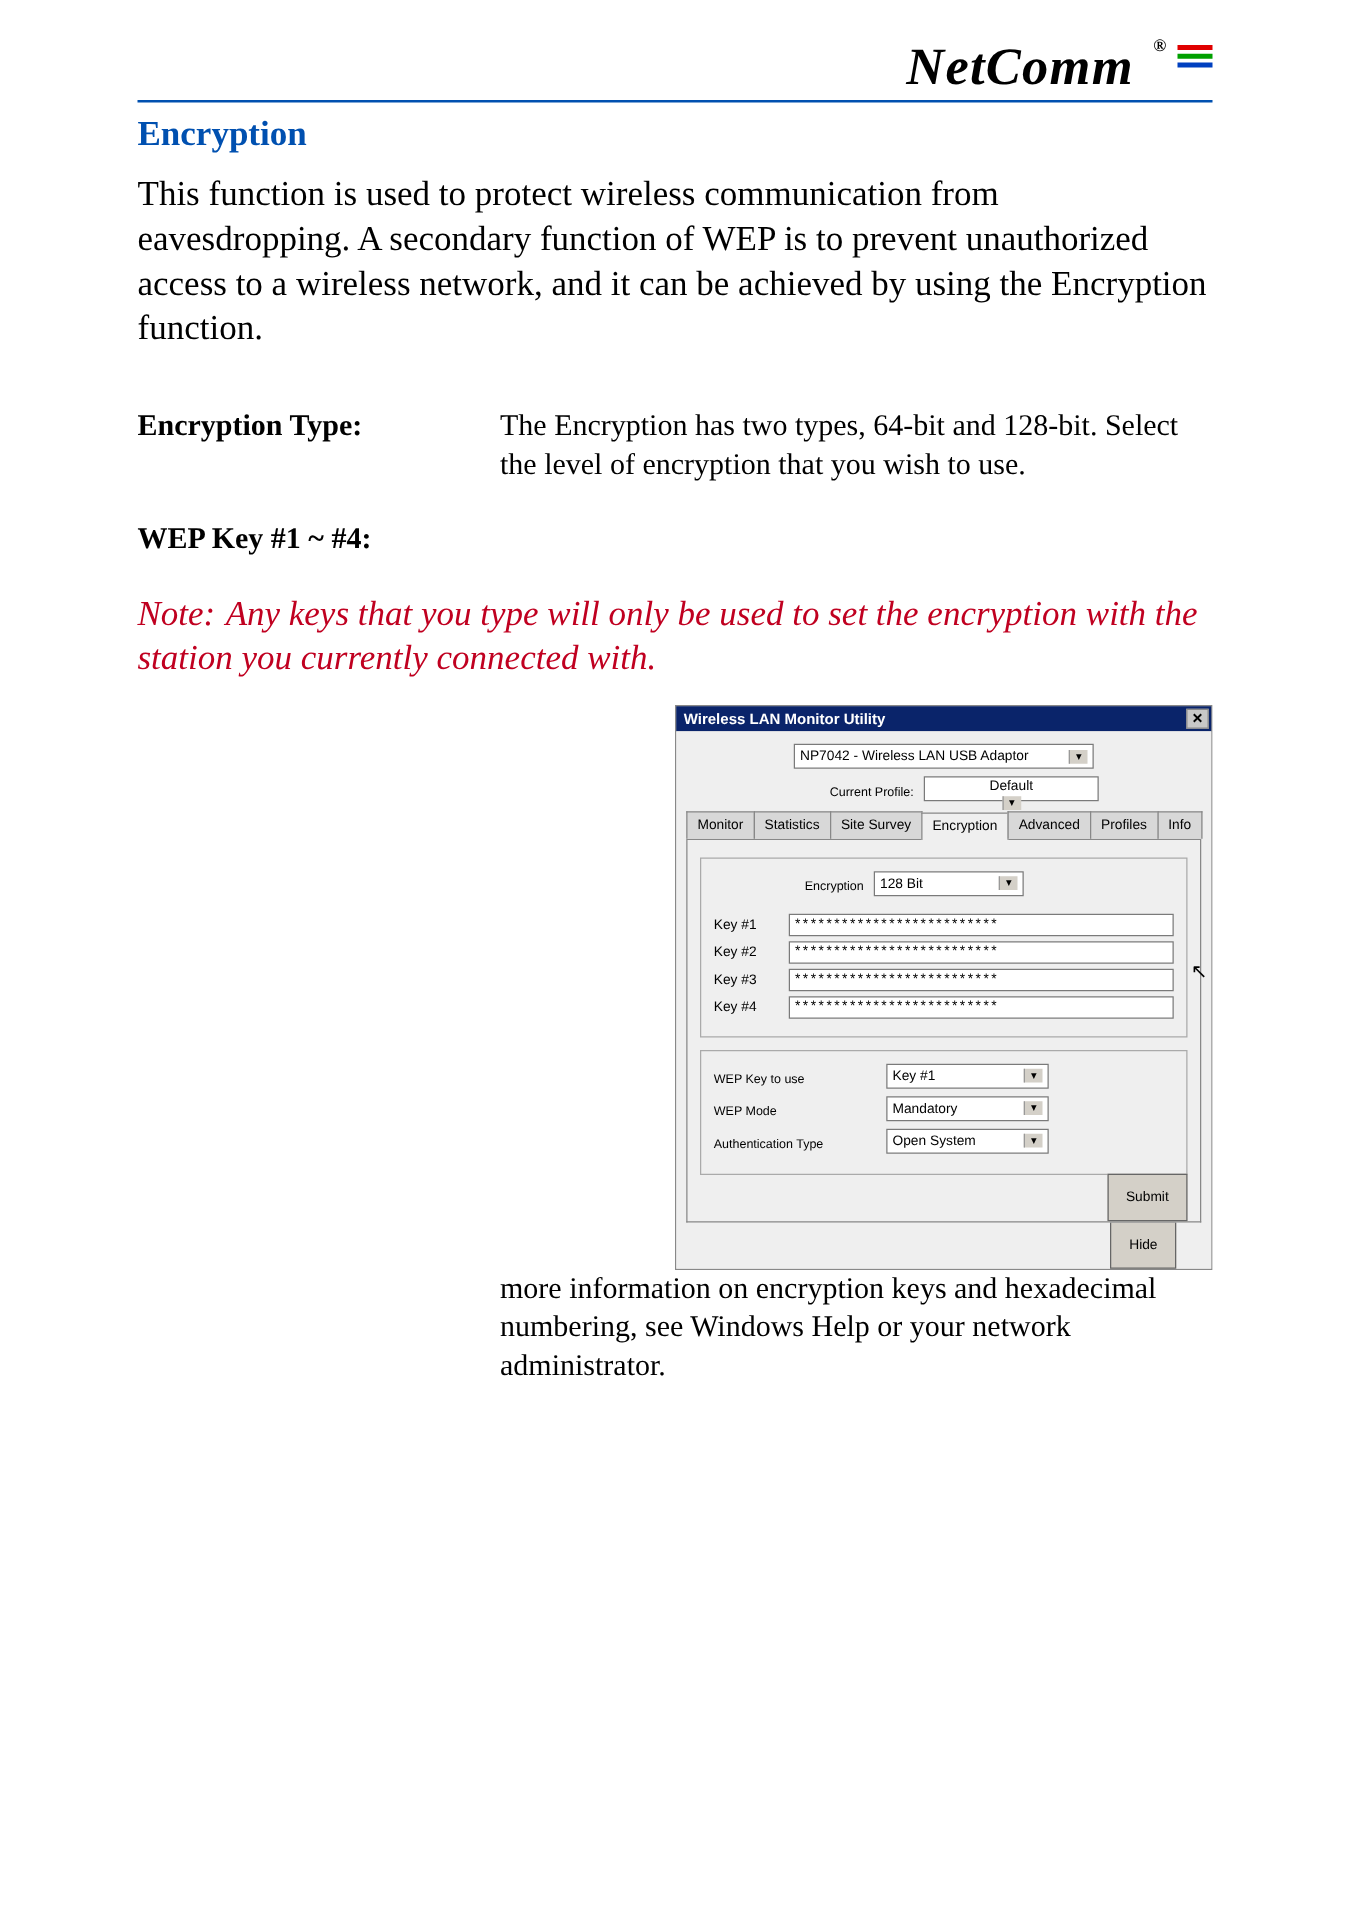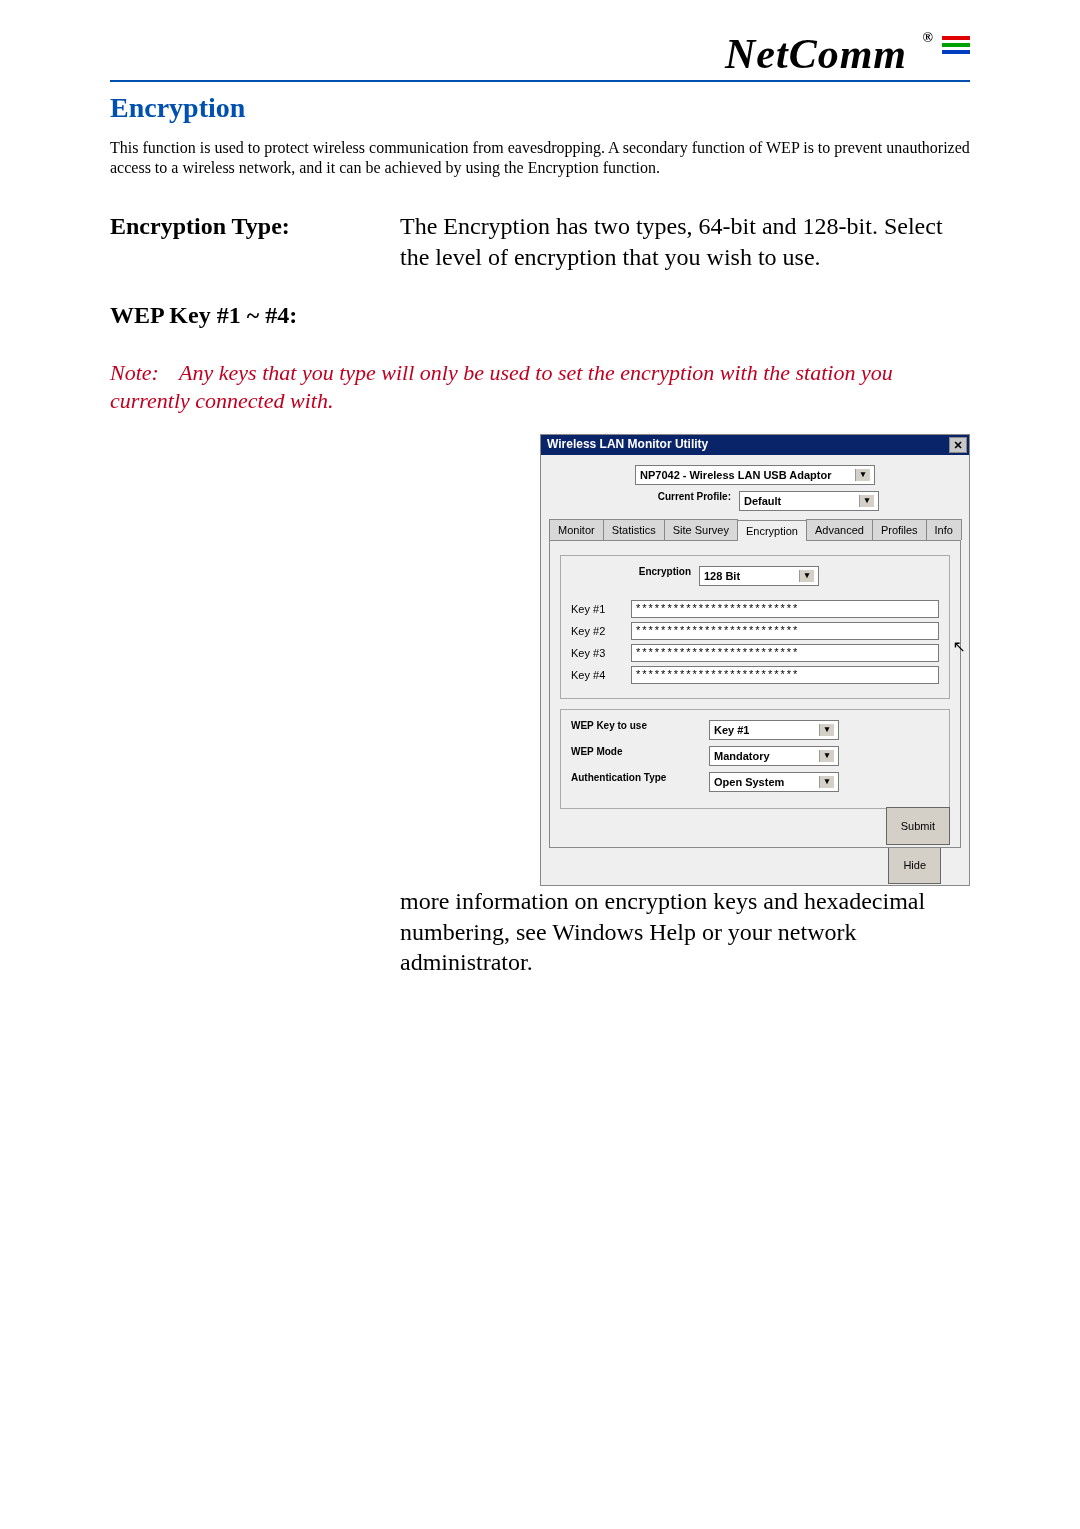--- a/index.html
+++ b/index.html
@@ -44,39 +44,39 @@
     border-top: 2px solid #0050b0;
     margin: 2px 0 8px 0;
   }
   h2 {
     color: #0050b0;
     font-size: 28px;
     margin: 10px 0 14px 0;
     font-weight: bold;
   }
   p.body {
-    font-size: 16px;
+    font-size: 28px;
     line-height: 1.28;
-    margin: 0 0 32px 0;
+    margin: 0 0 45px 0;
   }
   .def-row {
     display: flex;
     margin-bottom: 28px;
     font-size: 24px;
     line-height: 1.28;
   }
   .def-label {
     flex: 0 0 290px;
     font-weight: bold;
   }
   .def-text { flex: 1; }
   .note {
     color: #c00020;
     font-style: italic;
-    font-size: 22px;
+    font-size: 28px;
     margin: 8px 0 20px 0;
     line-height: 1.25;
   }
   .note .note-label { display:inline-block; width: 64px; }
   .float-wrap { overflow: hidden; font-size:24px; line-height: 1.28; }
   .float-text { float: left; width: 200px; margin-right: 20px; margin-left: 290px; }
   .float-text p { margin: 0 0 24px 0; }
   .screenshot {
     float: right;
     width: 428px;
@@ -101,21 +101,21 @@
     color: #000;
     width: 16px;
     height: 14px;
     text-align: center;
     line-height: 14px;
     border: 1px solid #888;
     font-family: Arial;
     font-size: 11px;
   }
   .dlg-body { background: #efefef; padding: 10px 8px 8px 8px; }
-  .row { display: flex; align-items: flex-start; margin-bottom: 6px; font-weight: bold; }
+  .row { display: flex; align-items: flex-end; margin-bottom: 6px; }
   .row label { width: 100px; text-align: right; padding-right: 8px; font-size: 10px;}
   .sel {
     border: 1px solid #7a7a7a;
     background: #fff;
     height: 18px;
     font-size: 11px;
     padding: 0 4px;
     display: inline-flex;
     align-items: center;
     justify-content: space-between;
@@ -218,21 +218,21 @@
       </div>
       <div class="dlg-body">
         <div class="row" style="justify-content:center;">
           <div class="sel" style="width:230px;">
             <span>NP7042 - Wireless LAN USB Adaptor</span>
             <span class="arrow">▾</span>
           </div>
         </div>
         <div class="row" style="justify-content:center;">
           <label>Current Profile:</label>
-          <div class="sel" style="width:130px;">
+          <div class="sel" style="width:130px;flex-direction:column;">
             <span>Default</span>
             <span class="arrow">▾</span>
           </div>
         </div>
 
         <div class="tabs">
           <div class="tab">Monitor</div>
           <div class="tab">Statistics</div>
           <div class="tab">Site Survey</div>
           <div class="tab active">Encryption</div>

